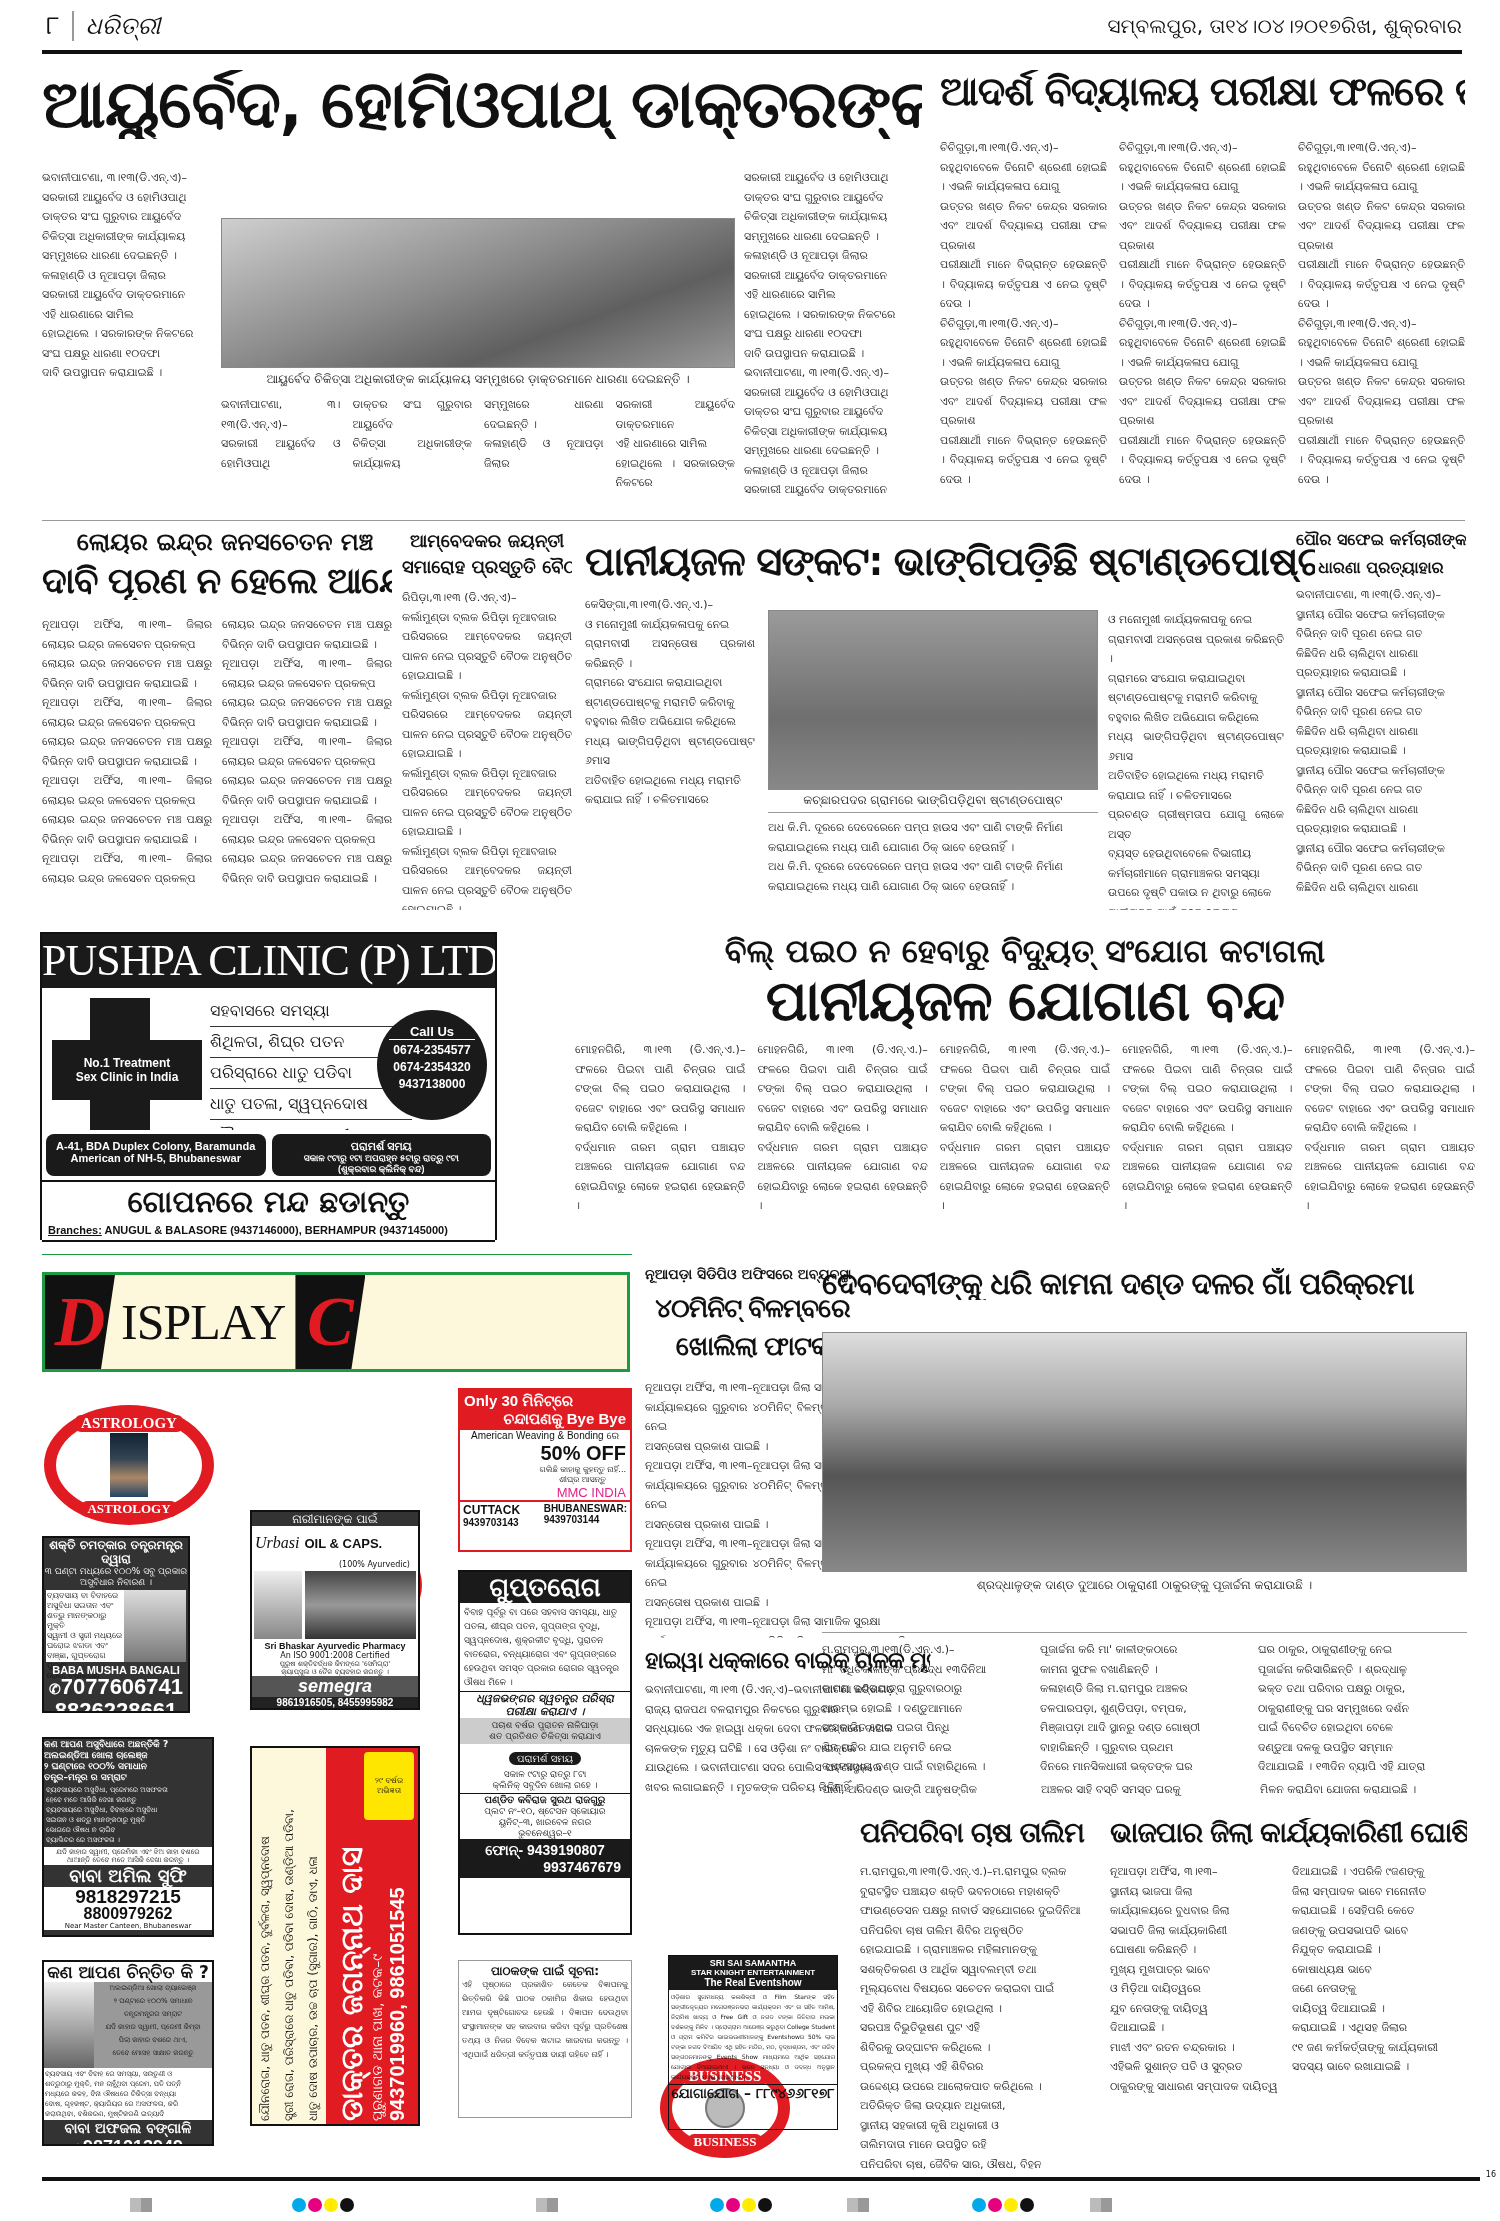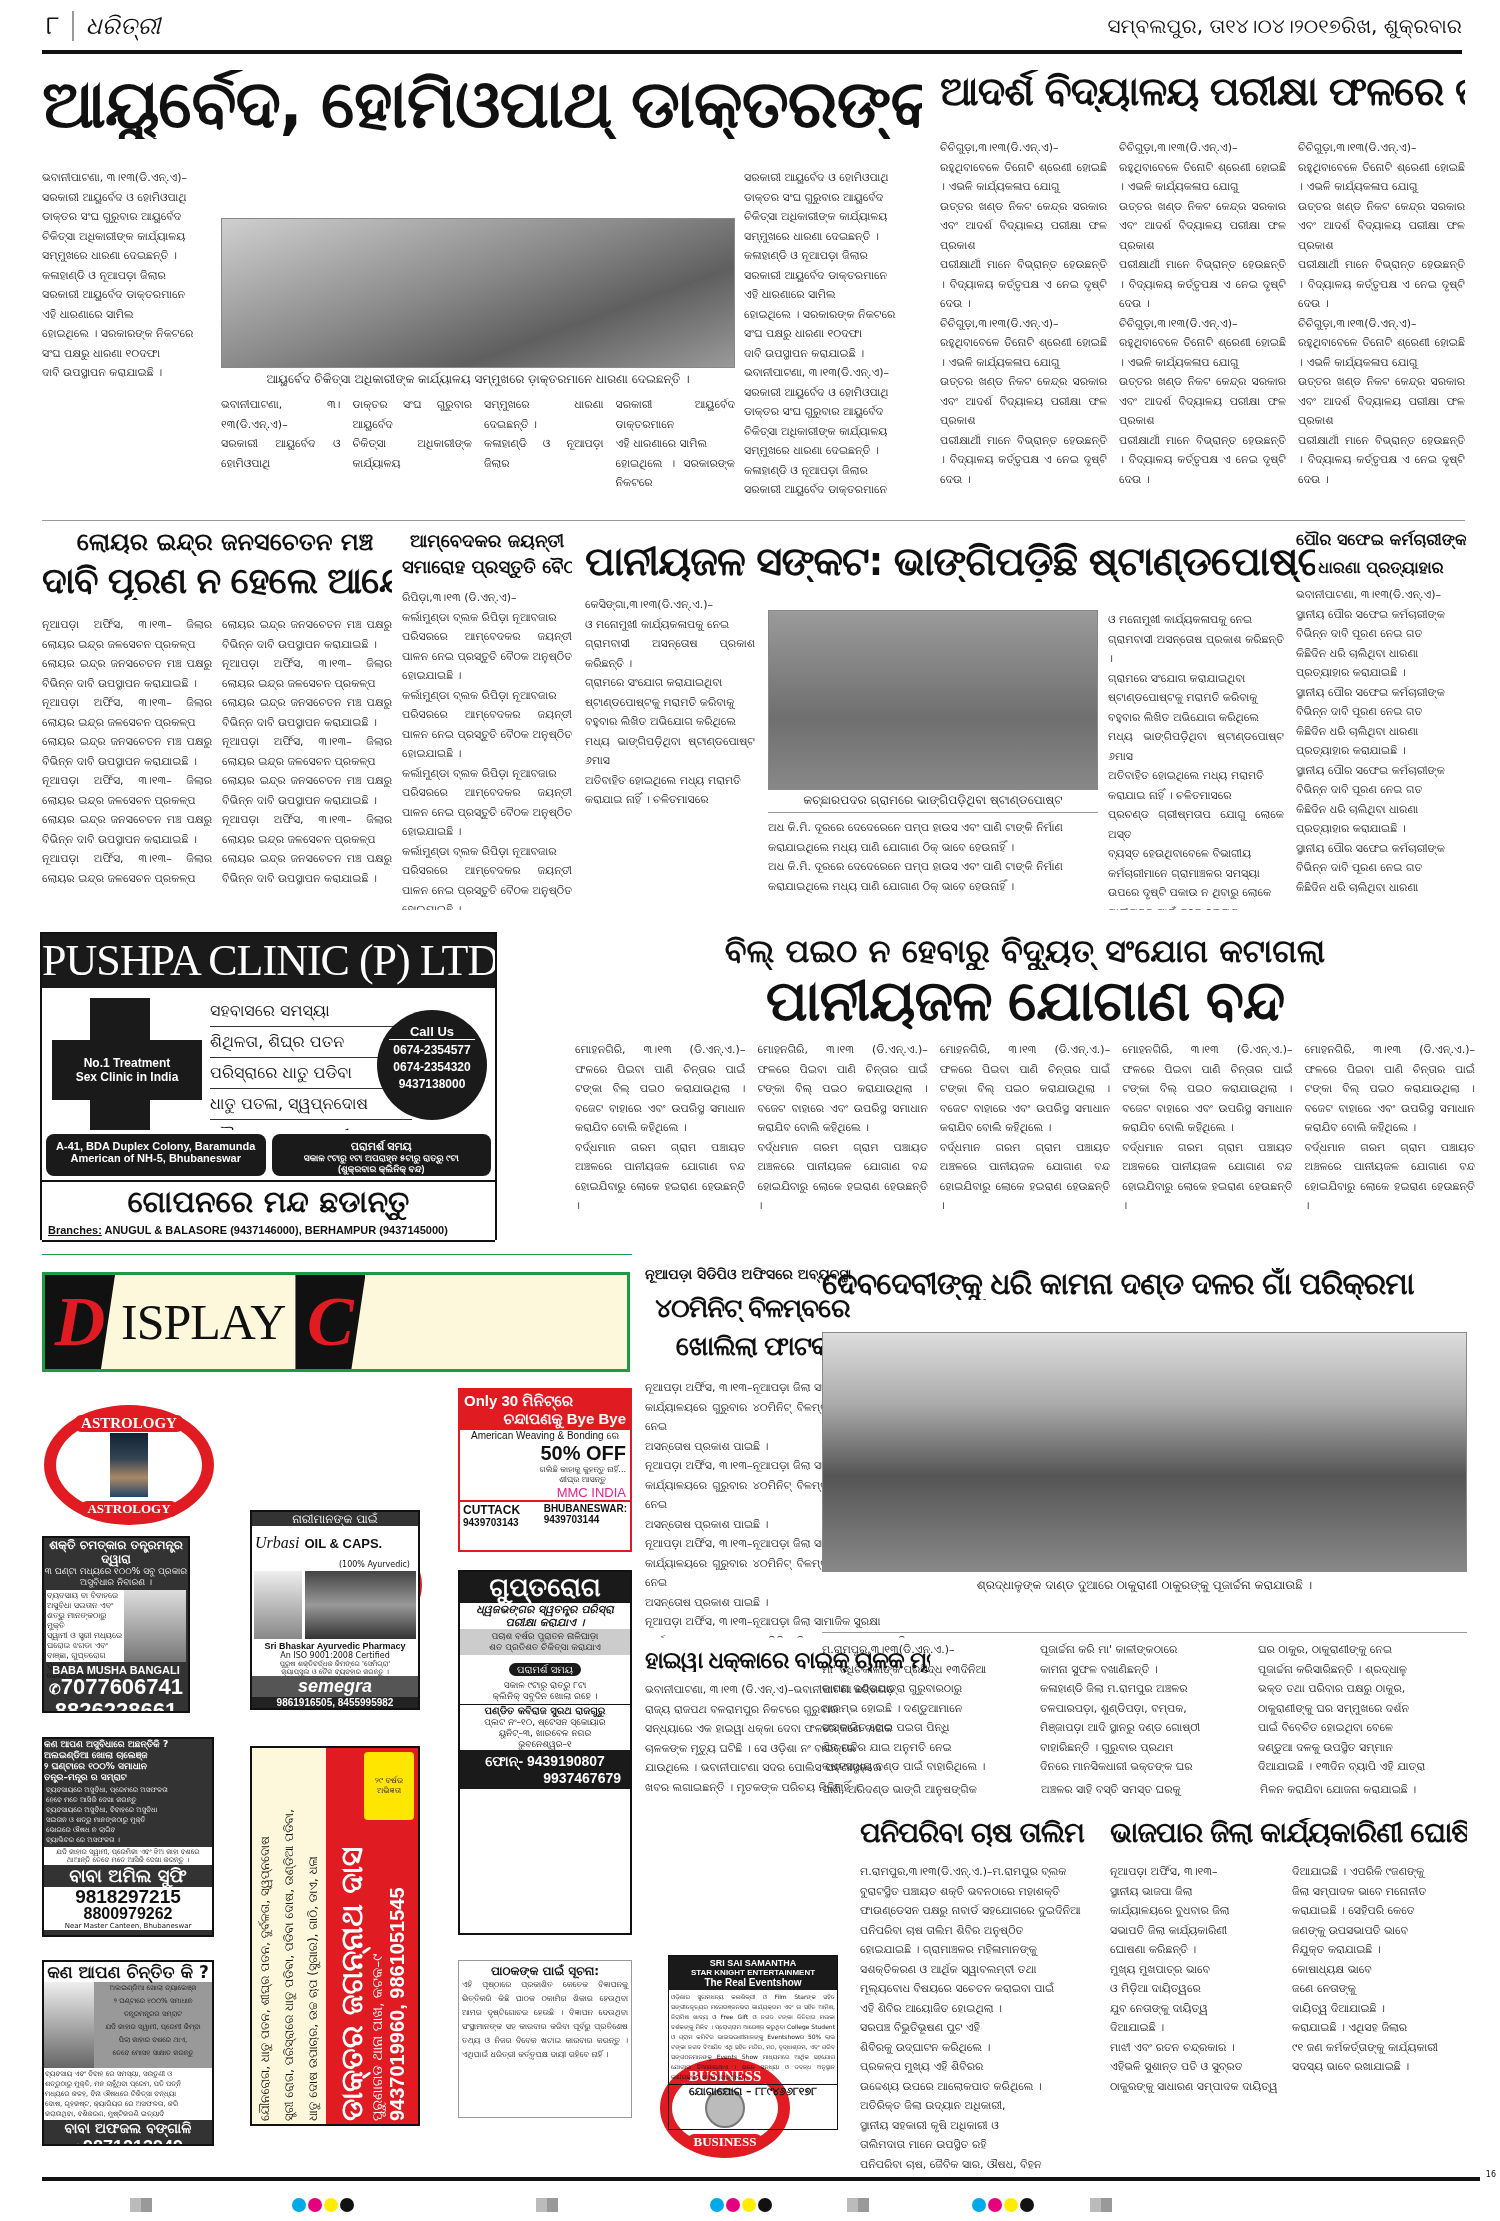--- a/index.html
+++ b/index.html
@@ -365,20 +365,21 @@
   <div style="font-size:9px; font-weight:700; text-align:center; font-family:'Liberation Sans',sans-serif;">Sri Bhaskar Ayurvedic Pharmacy</div>
   <div style="font-size:8px; text-align:center;">An ISO 9001:2008 Certified</div>
   <div style="font-size:7px; text-align:center;">ପୁରୁଷ ଶକ୍ତିବର୍ଦ୍ଧକ କିମଙ୍ଗେ 'ସେମିଗ୍ରା'</div>
   <div style="font-size:7px; text-align:center;">କ୍ୟାପ୍‌ସୁଲ ଓ ତୈଳ ବ୍ୟବହାର କରନ୍ତୁ ।</div>
   <div style="background:#555; color:#fff; font-style:italic; font-weight:700; font-size:18px; text-align:center; font-family:'Liberation Sans',sans-serif;">semegra</div>
   <div style="background:#222; color:#fff; font-size:10px; font-weight:700; text-align:center; font-family:'Liberation Sans',sans-serif;">9861916505, 8455995982</div>
 </div>
 
 <div class="abs ad" style="left:458px; top:1570px; width:174px; height:365px; background:#fff;">
   <div style="background:#1a1a1a; color:#fff; font-size:26px; font-weight:700; text-align:center;">ଗୁପ୍ତରୋଗ</div>
+  <div style="font-size:9px; line-height:14px; padding:2px 4px; border-bottom:1px solid #111;">ବିବାହ ପୂର୍ବରୁ ବା ପରେ ସହବାସ ସମସ୍ୟା, ଧାତୁ ପତଳା, ଶୀଘ୍ର ପତନ, ଗୁପ୍ତାଙ୍ଗ ବୃଦ୍ଧି, ସ୍ୱପ୍ନଦୋଷ, ଶୁକ୍ରକୀଟ ବୃଦ୍ଧି, ପୁରାତନ ବାତରୋଗ, ବନ୍ଧ୍ୟାରୋଗ ଏବଂ ଗୁପ୍ତାଙ୍ଗରେ ହେଉଥିବା ସମସ୍ତ ପ୍ରକାର ରୋଗର ସ୍ୱତନ୍ତ୍ର ଔଷଧ ମିଳେ ।</div>
   <div style="font-size:11px; font-weight:700; font-style:italic; text-align:center;">ଧ୍ୱଜଭଙ୍ଗର ସ୍ୱତନ୍ତ୍ର ପରିସ୍ରା</div>
   <div style="font-size:11px; font-weight:700; font-style:italic; text-align:center;">ପରୀକ୍ଷା କରାଯାଏ ।</div>
   <div style="background:#ccc; font-size:9px; text-align:center; padding:2px;">
       <div>ପଚାଶ ବର୍ଷର ପୁରାତନ ନାଳିଘାଡ଼ା</div>
       <div>ଶତ ପ୍ରତିଶତ ଚିକିତ୍ସା କରାଯାଏ</div>
     </div>
   <div style="text-align:center; margin:3px 0;"><span style="background:#1a1a1a; color:#fff; font-size:10px; padding:1px 8px; border-radius:8px;">ପରାମର୍ଶ ସମୟ</span></div>
   <div style="font-size:9px; text-align:center;">ସକାଳ ୯ଟାରୁ ରାତ୍ରୁ ୮ଟା</div>
   <div style="font-size:9px; text-align:center; border-bottom:1px solid #111; padding-bottom:2px;">କ୍ଲିନିକ୍ ସବୁଦିନ ଖୋଲା ରହେ ।</div>
   <div style="font-size:10px; font-weight:700; text-align:center;">ପଣ୍ଡିତ କବିରାଜ ସୁରଥ ରାଜଗୁରୁ</div>
@@ -532,21 +533,21 @@
   <span class="b">BUSINESS</span>
 </div>
 
 <div class="abs" style="left:668px; top:1955px; width:170px; height:175px; border:1px solid #111;">
   <div style="background:#1a1a1a; color:#fff; text-align:center; font-family:'Liberation Sans',sans-serif; font-weight:700; padding:2px;">
     <div style="font-size:9px">SRI SAI SAMANTHA</div>
     <div style="font-size:8px">STAR KNIGHT ENTERTAINMENT</div>
     <div style="font-size:10px">The Real Eventshow</div>
   </div>
   <div style="font-size:6px; line-height:10px; padding:2px; text-align:justify;">ଓଡ଼ିଶାର ସୁନାମଧନ୍ୟ କଳାଶିଳ୍ପୀ ଓ Film Starଙ୍କ ସହିତ ସଙ୍ଗୀତନୃତ୍ୟର ମନୋରଞ୍ଜନଭରା କାର୍ଯ୍ୟକ୍ରମ ଏବଂ ତା ସହିତ ଆମିଷ, ନିରାମିଷ ଖାଦ୍ୟ ଓ Free Gift ଓ ନଗଦ ଟଙ୍କା ଜିତିବାର ମଉକା ଦର୍ଶକଙ୍କୁ ମିଳିବ । ପ୍ରୋଗ୍ରାମ ଆରେଞ୍ଜ କରୁଥିବା College Student ଓ ଗ୍ରାମ କମିଟିର ଭାଇଭଉଣୀମାନଙ୍କୁ Eventshowର 50% ଲାଭ ଟଙ୍କା ନଗଦ ଦିଆଯିବ ଏଥି ସହିତ ମନ୍ଦିର, ମଠ, ବୃଦ୍ଧାଶ୍ରମ, ଏବଂ ଗରିବ ସଙ୍ଗଠନମାନଙ୍କୁ Events Show ମାଧ୍ୟମରେ ଆର୍ଥିକ ସହଯୋଗ ଯୋଗାଇ ଦିଆଯାଇଥାଏ । ଭଜନ ସନ୍ଧ୍ୟା ଓ ଡବନ୍ଧ ଅନୁସ୍ଥାନ କାର୍ଯ୍ୟକ୍ରମ ମଧ୍ୟ ହୋଇଥାଏ ।</div>
-  <div style="font-size:11px; font-weight:700; text-align:center; border-top:1px solid #111;">ଯୋଗାଯୋଗ – ୮୮୯୪୬୬୮୧୭୮</div>
+  <div style="font-size:14px; font-weight:700; text-align:center; border-top:1px solid #111;">ଯୋଗାଯୋଗ – ୮୮୯୪୬୬୮୧୭୮</div>
 </div>
 
 <div class="abs headline" style="left:860px; top:1818px; width:240px; font-size:28px;">ପନିପରିବା ଚାଷ ତାଲିମ</div>
 <div class="abs col-text" style="left:860px; top:1862px; width:240px; height:312px;">
   <span>ମ.ରାମପୁର,୩।୧୩(ଡି.ଏନ୍.ଏ.)–ମ.ରାମପୁର ବ୍ଲକ</span>
     <span>ବୁରାଟସ୍ଥିତ ପଞ୍ଚାୟତ ଶକ୍ତି ଭବନଠାରେ ମହାଶକ୍ତି</span>
     <span>ଫାଉଣ୍ଡେସନ ପକ୍ଷରୁ ନାବାର୍ଡ ସହଯୋଗରେ ଦୁଇଦିନିଆ</span>
     <span>ପନିପରିବା ଚାଷ ତାଲିମ ଶିବିର ଅନୁଷ୍ଠିତ</span>
     <span>ହୋଇଯାଇଛି । ଗ୍ରାମାଞ୍ଚଳର ମହିଳାମାନଙ୍କୁ</span>
     <span>ସଶକ୍ତିକରଣ ଓ ଆର୍ଥିକ ସ୍ୱାବଲମ୍ବୀ ତଥା</span>

